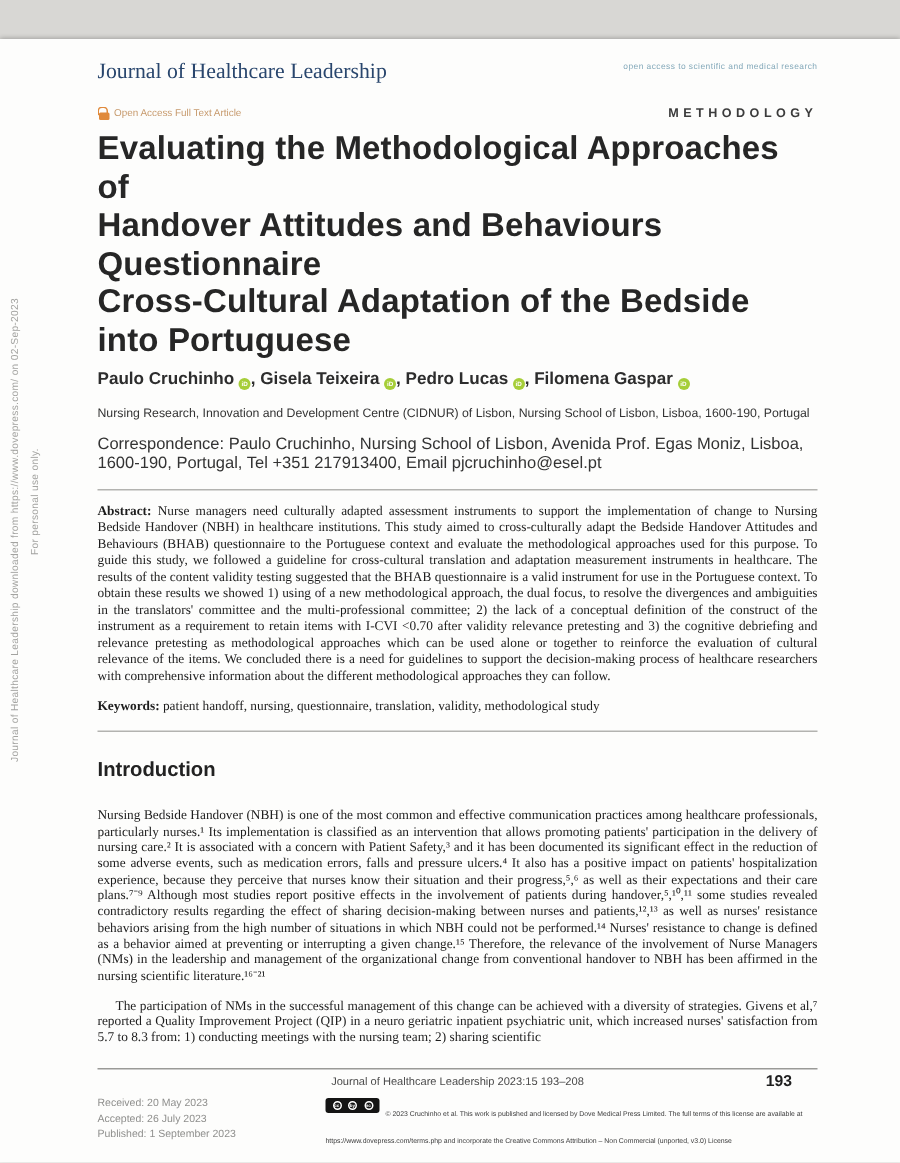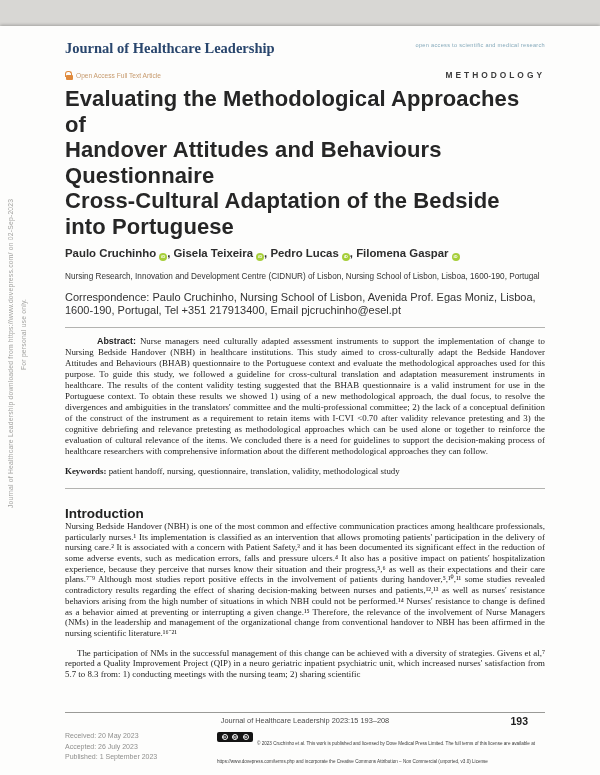--- a/index.html
+++ b/index.html
@@ -20,21 +20,21 @@
     writing-mode:vertical-rl;transform:rotate(180deg);white-space:nowrap;
     font-family:"Liberation Sans",sans-serif;
   }
   .vtext.l1{left:7px;top:108px;height:400px;}
   .vtext.l2{left:20px;top:250px;height:120px;}
 
   .content{position:absolute;left:65px;top:40px;width:480px;}
 
   
   .head-row{display:flex;justify-content:space-between;align-items:flex-start;}
-  .journal-name{font-family:"Liberation Serif",serif;font-weight:700;font-size:14.5px;color:#29466d;}
+  .journal-name{font-family:"Liberation Serif",serif;font-weight:400;font-size:14.5px;color:#29466d;}
   .dp-block{text-align:right;}
   .dp-logo{font-family:"Liberation Serif",serif;font-size:15px;line-height:15px;}
   .dp-logo .dove{font-weight:700;color:#17365d;}
   .dp-logo .press{font-weight:400;color:#8ba3bd;}
   .dp-tagline{font-size:5.6px;color:#84a9ba;letter-spacing:.3px;margin-top:2px;}
 
   .badge-row{display:flex;justify-content:space-between;align-items:center;margin-top:13px;}
   .oa-badge{display:flex;align-items:center;gap:3px;}
   .lock-icon{width:8px;height:9px;position:relative;display:inline-block;}
   .lock-icon .shackle{position:absolute;left:0;top:0;width:5px;height:5px;border:1.2px solid #e08a3c;border-bottom:none;border-radius:3px 3px 0 0;}
@@ -48,25 +48,25 @@
   .authors{margin-top:8px;font-size:11.4px;font-weight:700;color:#2d2d2d;}
   .orcid{display:inline-block;width:8px;height:8px;border-radius:50%;background:#a6ce39;margin-left:3px;vertical-align:baseline;position:relative;top:0.5px;}
   .orcid::after{content:"iD";display:block;color:#fff;font-size:4.2px;line-height:8px;text-align:center;font-weight:700;}
   .affiliation{margin-top:11px;font-size:8.2px;color:#333;line-height:11px;}
   .correspondence{margin-top:9px;font-size:11px;color:#333;line-height:12.5px;}
 
   .rule{border-top:1px solid #b3b3b0;margin-top:11px;}
 
   
   .abstract{margin-top:8px;font-family:"Liberation Serif",serif;font-size:8.9px;line-height:11px;color:#1d1d1d;text-align:justify;}
-  .abstract b{font-family:Liberation Sans, sans-serif;margin-left:32px;}
+  .abstract b{font-family:Liberation Serif, serif;}
   .keywords{margin-top:0;font-family:"Liberation Serif",serif;font-size:8.9px;line-height:11px;color:#1d1d1d;}
 
   .section-heading{margin-top:17px;font-size:13.5px;font-weight:700;color:#222;}
-  .body-par{margin-top:0;font-family:"Liberation Serif",serif;font-size:8.9px;line-height:10.7px;color:#1d1d1d;text-align:justify;}
+  .body-par{margin-top:18px;font-family:"Liberation Serif",serif;font-size:8.9px;line-height:10.7px;color:#1d1d1d;text-align:justify;}
   .body-par.indent{text-indent:12px;margin-top:0;}
 
   
   .footer{position:absolute;left:65px;top:712px;width:480px;}
   .footer .rule{margin-top:0;border-top:1px solid #9a9a97;}
   .cite-row{position:relative;margin-top:3px;height:12px;}
   .cite-text{display:block;text-align:center;font-size:7.4px;color:#4a4a4a;}
   .page-num{position:absolute;right:17px;top:-1px;font-size:10.5px;font-weight:700;color:#1e1e1e;}
   .foot-cols{display:flex;margin-top:3px;}
   .dates{width:148px;font-size:7px;line-height:10.5px;color:#8f8f8d;}

